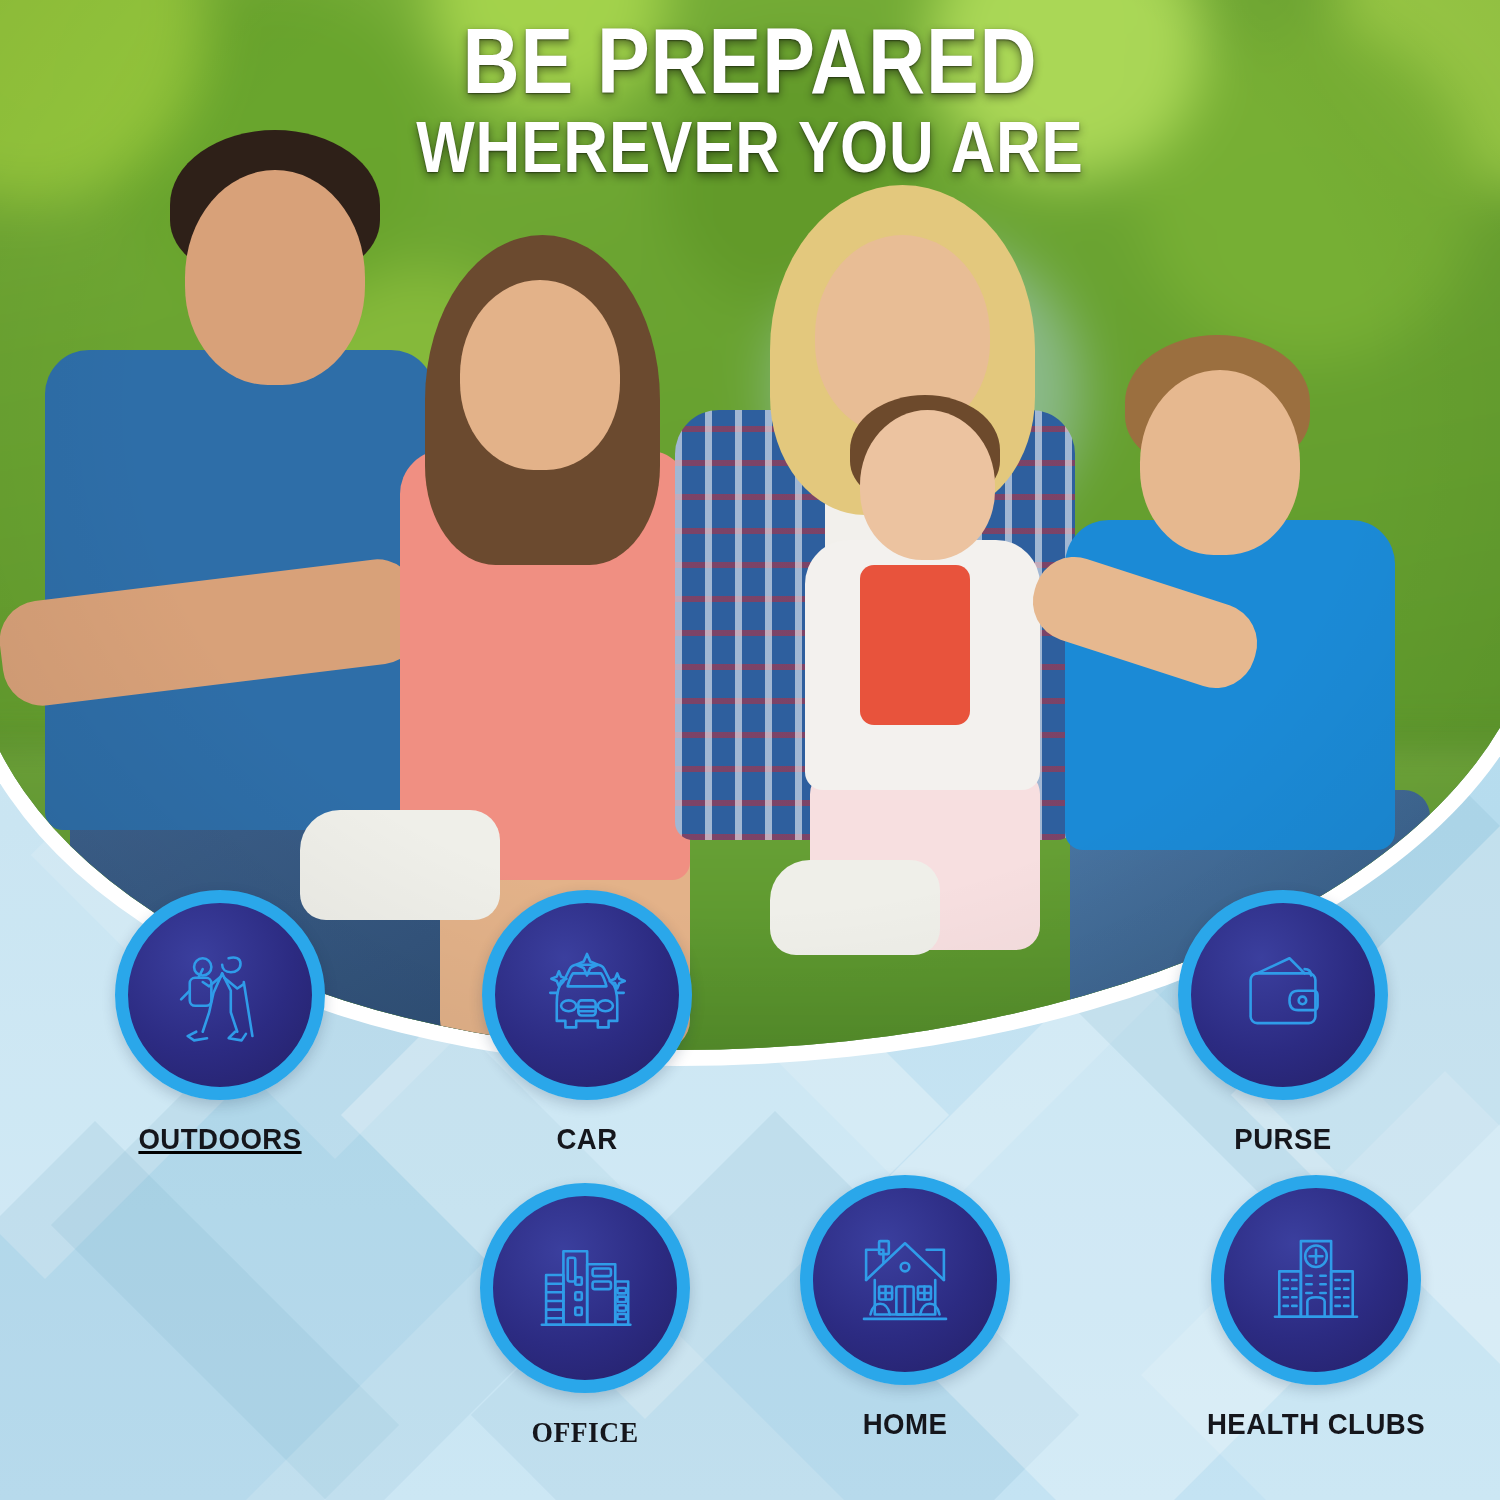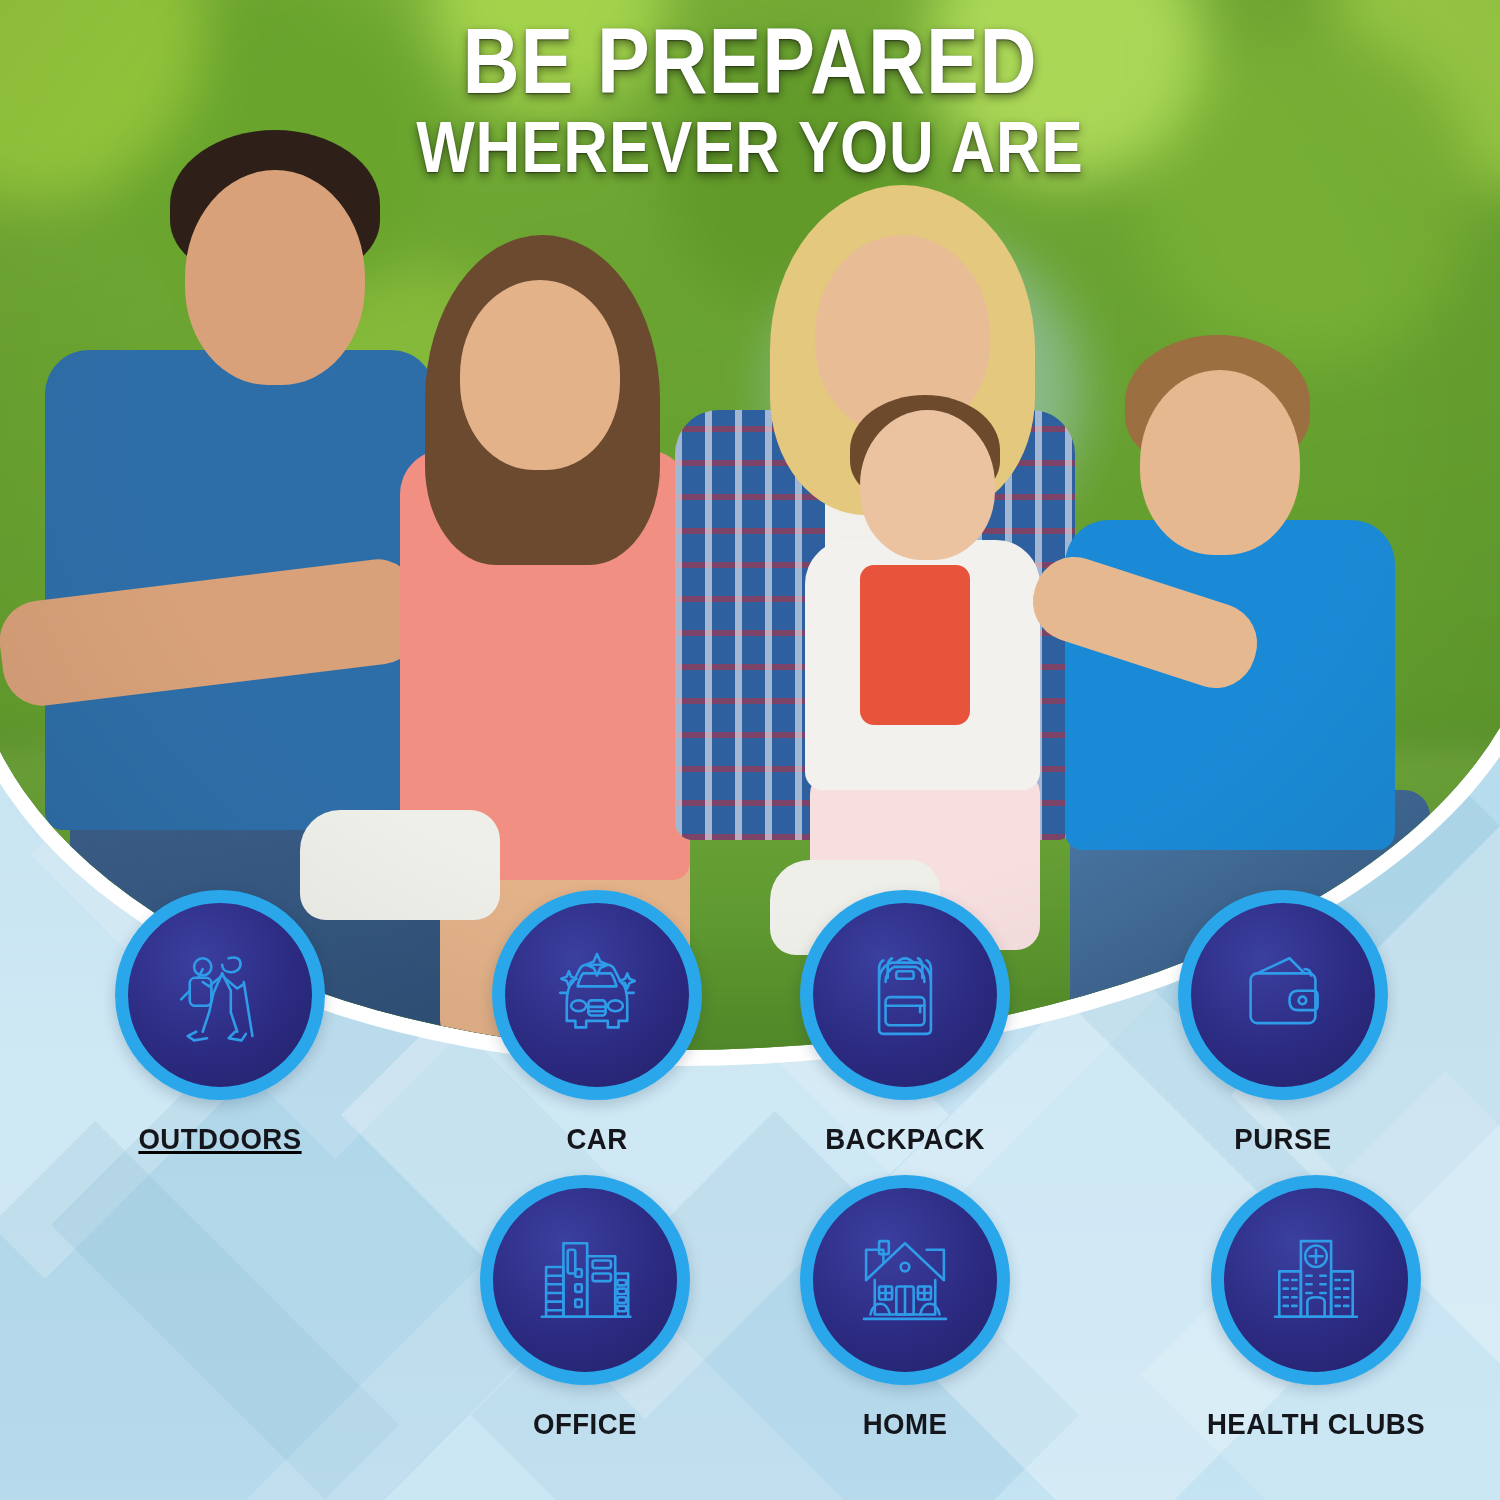--- a/index.html
+++ b/index.html
@@ -217,73 +217,57 @@
             <path d="M30 34 L34 26"></path>
             <path d="M22 46 L14 54"></path>
             <path d="M72 38 L80 88"></path>
             <path d="M28 84 L20 88 L26 92 L38 90"></path>
             <path d="M64 84 L58 90 L70 92 L74 86"></path>
           </svg>
         </div>
         <div class="label">OUTDOORS</div>
       </div>
 
-      <div class="cell" style="left:467px;top:10px;">
+      <div class="cell" style="left:457px;top:10px;">
         <div class="circle">
           <svg viewBox="0 0 100 100">
             <path d="M22 58 q0-16 6-20 l6-12 q2-4 7-4 h18 q5 0 7 4 l6 12 q6 4 6 20 v16 h-8 v6 h-10 v-6 H40 v6 H30 v-6 h-8 z"></path>
             <path d="M32 42 q2-8 5-12 h26 q3 4 5 12 z"></path>
             <path d="M22 48 h-6 M78 48 h6"></path>
             <ellipse cx="33" cy="60" rx="7" ry="5"></ellipse>
             <ellipse cx="67" cy="60" rx="7" ry="5"></ellipse>
             <rect x="42" y="55" width="16" height="14" rx="3"></rect>
             <path d="M42 61 h16 M42 65 h16"></path>
             <path d="M50 12 l3 7 7 3 -7 3 -3 7 -3 -7 -7 -3 7 -3 z"></path>
             <path d="M24 28 l2 5 5 2 -5 2 -2 5 -2 -5 -5 -2 5 -2 z"></path>
             <path d="M78 30 l2 5 5 2 -5 2 -2 5 -2 -5 -5 -2 5 -2 z"></path>
           </svg>
         </div>
         <div class="label">CAR</div>
       </div>
 
-      <div class="cell" style="left:775px;top:10px;">
-        <div class="circle">
-          <svg viewBox="0 0 100 100">
-            <path d="M26 38 q0-14 12-18 h24 q12 4 12 18 v44 q0 4-4 4 H30 q-4 0-4-4 z"></path>
-            <path d="M32 38 q0-10 8-14 h20 q8 4 8 14"></path>
-            <path d="M30 18 q-4 2-4 8 v10 M38 16 q-4 2-4 8 v10"></path>
-            <path d="M70 18 q4 2 4 8 v10 M62 16 q4 2 4 8 v10"></path>
-            <path d="M42 20 q8-8 16 0"></path>
-            <rect x="42" y="28" width="16" height="7" rx="2"></rect>
-            <rect x="32" y="52" width="36" height="26" rx="4"></rect>
-            <path d="M32 60 h36"></path>
-            <path d="M64 60 v6"></path>
-          </svg>
-        </div>
-        <div class="label">BACKPACK</div>
-      </div>
 
       <div class="cell" style="left:1153px;top:10px;">
         <div class="circle">
           <svg viewBox="0 0 100 100">
             <rect x="20" y="30" width="60" height="46" rx="6"></rect>
             <path d="M26 30 l30-14 14 14"></path>
             <path d="M70 26 q6 0 6 6 v0"></path>
             <path d="M64 46 h14 q4 0 4 4 v10 q0 4-4 4 H64 q-8 0-8-9 t8-9 z"></path>
             <circle cx="68" cy="55" r="3.5"></circle>
           </svg>
         </div>
         <div class="label">PURSE</div>
       </div>
     </div>
 
     <div class="row">
 
 
-      <div class="cell" style="left:455px;top:10px;">
+      <div class="cell" style="left:455px;top:18px;font-family:Liberation Serif, serif;">
         <div class="circle">
           <svg viewBox="0 0 100 100">
             <path d="M30 16 h22 v68 H30 z"></path>
             <rect x="34" y="22" width="7" height="22" rx="2"></rect>
             <path d="M52 28 h26 v56 H52 z"></path>
             <rect x="57" y="32" width="17" height="7" rx="2"></rect>
             <rect x="57" y="44" width="17" height="7" rx="2"></rect>
             <path d="M14 38 h16 v46 H14 z"></path>
             <path d="M14 46 h16 M14 54 h16 M14 62 h16 M14 70 h16 M14 78 h16"></path>
             <path d="M78 44 h12 v40 H78 z"></path>

